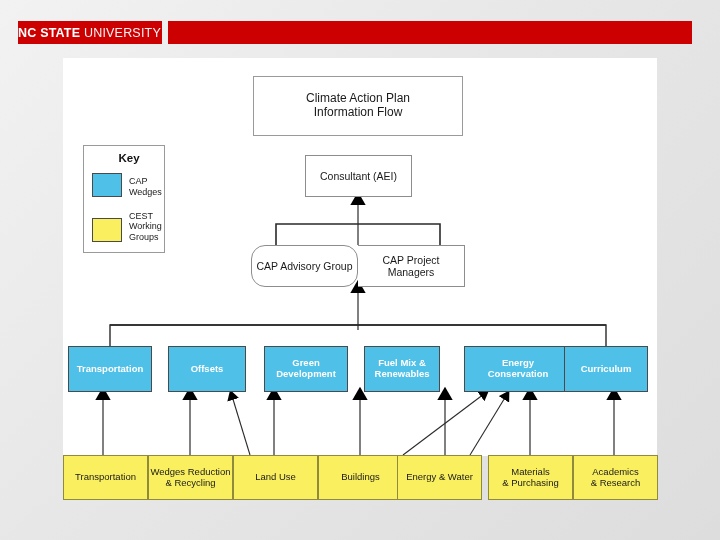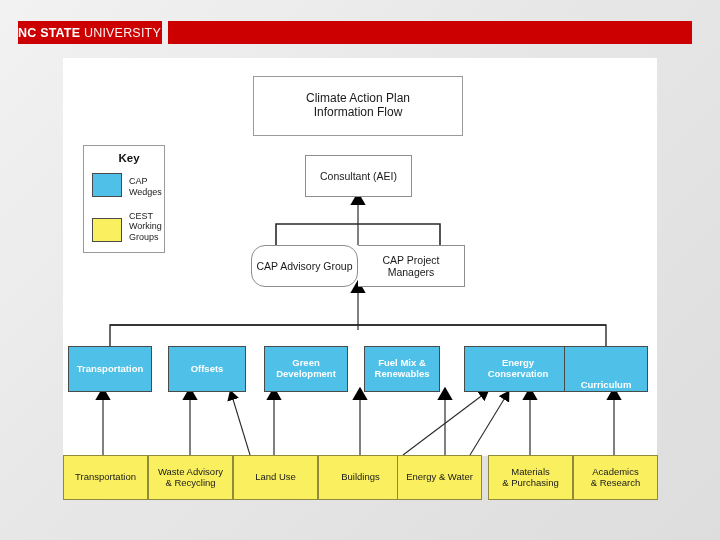--- a/index.html
+++ b/index.html
@@ -179,31 +179,31 @@
     <span>Development</span>
   </div>
   <div class="box blue-box" style="left:364px;top:346px;width:76px;height:46px;flex-direction:column;">
     <span>Fuel Mix &amp;</span>
     <span>Renewables</span>
   </div>
   <div class="box blue-box" style="left:464px;top:346px;width:108px;height:46px;flex-direction:column;">
     <span>Energy</span>
     <span>Conservation</span>
   </div>
-  <div class="box blue-box" style="left:564px;top:346px;width:84px;height:46px;flex-direction:column;justify-content:flex-end;">
+  <div class="box blue-box" style="left:564px;top:346px;width:84px;height:46px;flex-direction:column;">
     <span>Curriculum</span>
     <span></span>
   </div>
 
   <div class="box yellow-box" style="left:63px;top:455px;width:85px;height:45px;flex-direction:column;">
     <span>Transportation</span>
     <span></span>
   </div>
   <div class="box yellow-box" style="left:148px;top:455px;width:85px;height:45px;flex-direction:column;">
-    <span>Waste Advisory</span>
+    <span>Wedges Reduction</span>
     <span>&amp; Recycling</span>
   </div>
   <div class="box yellow-box" style="left:233px;top:455px;width:85px;height:45px;flex-direction:column;">
     <span>Land Use</span>
     <span></span>
   </div>
   <div class="box yellow-box" style="left:318px;top:455px;width:85px;height:45px;flex-direction:column;">
     <span>Buildings</span>
     <span></span>
   </div>

